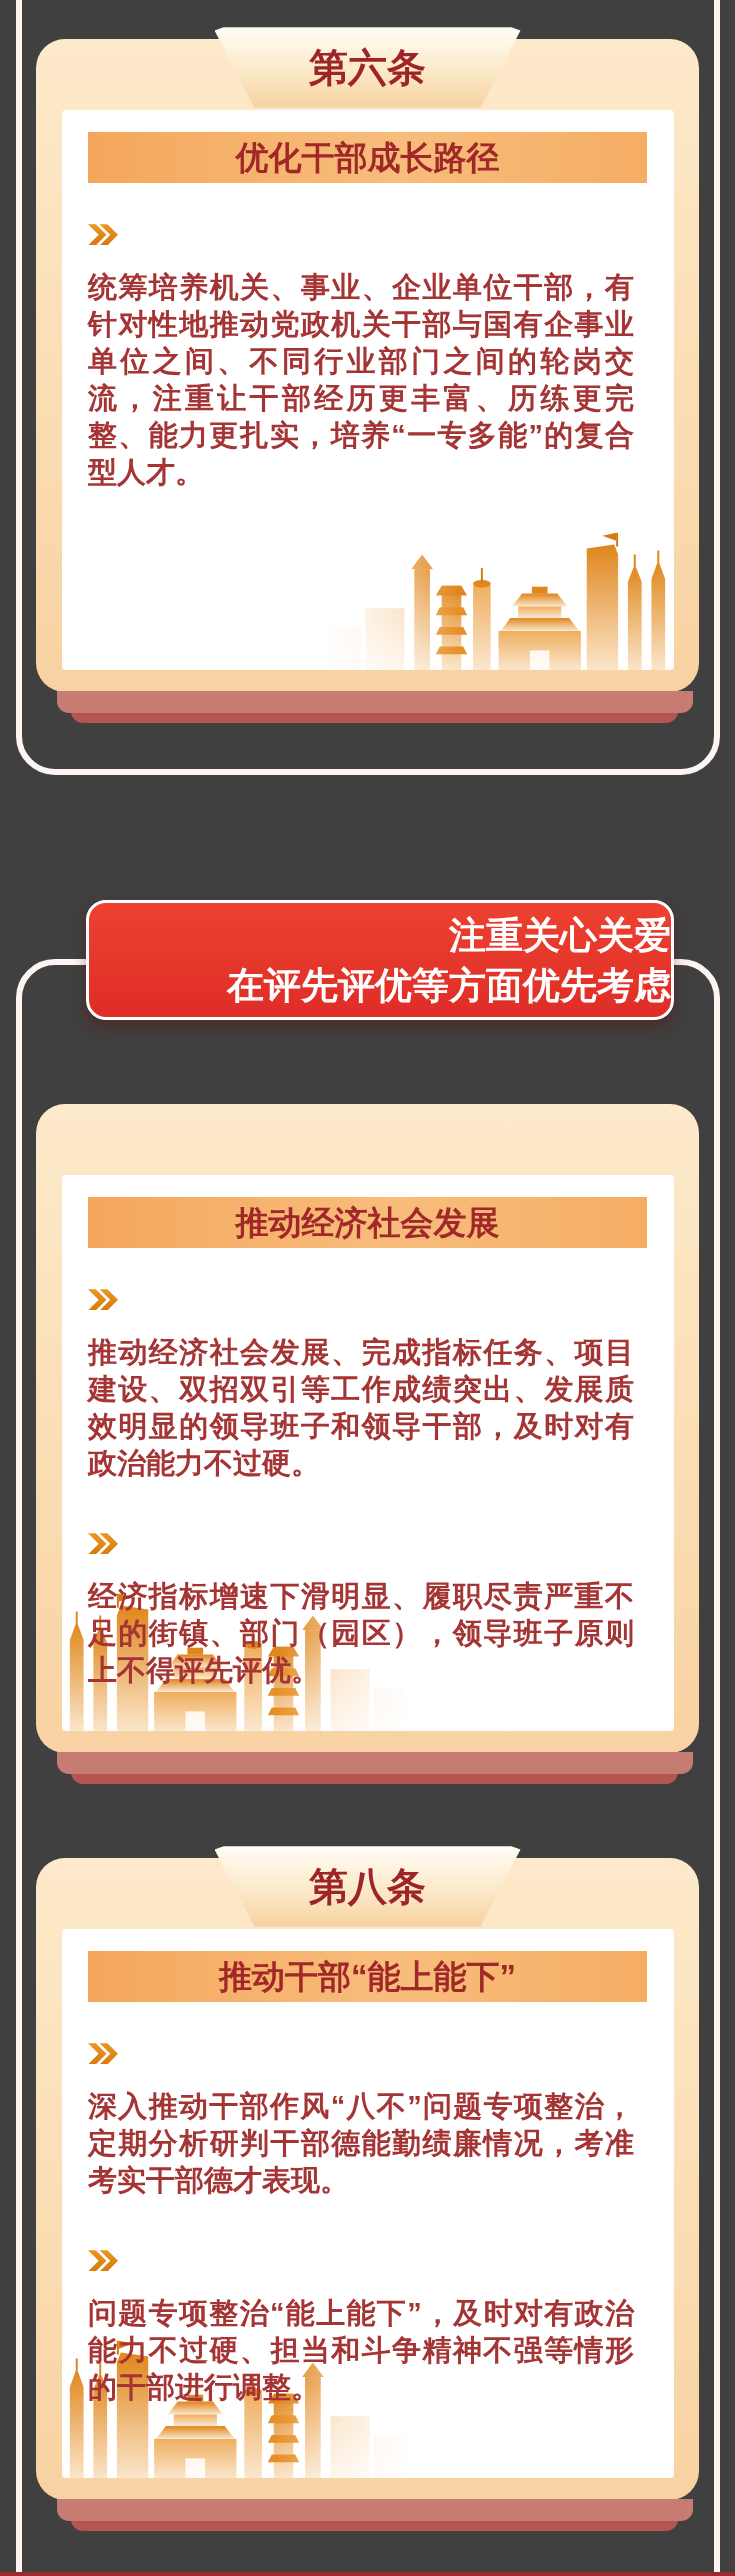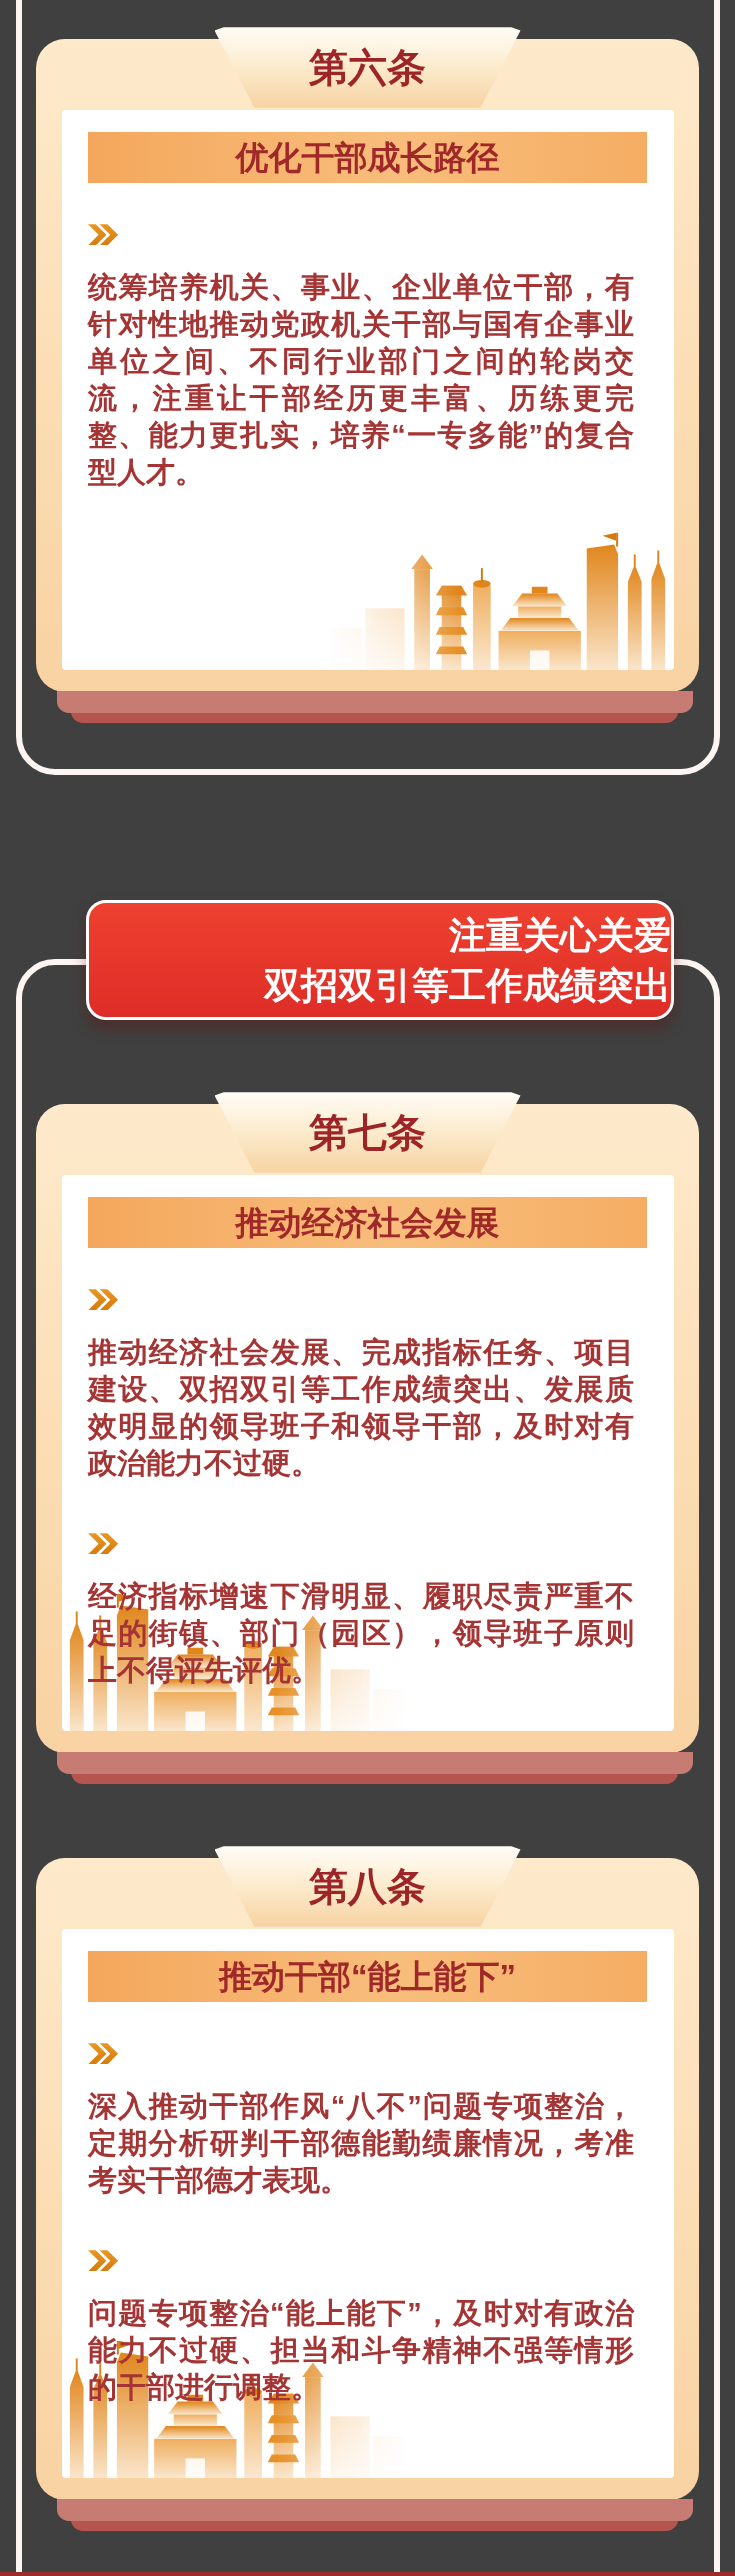--- a/index.html
+++ b/index.html
@@ -129,27 +129,26 @@
         </svg>
       <p class="para">统筹培养机关、事业、企业单位干部，有针对性地推动党政机关干部与国有企事业单位之间、不同行业部门之间的轮岗交流，注重让干部经历更丰富、历练更完整、能力更扎实，培养“一专多能”的复合型人才。</p>
       <svg class="sky sky-right" width="353" height="147" viewBox="0 0 360 150">
           <use href="#cityline"></use>
         </svg>
     </div>
   </section>
 
   <div class="banner">
     <div class="l1">注重关心关爱</div>
-    <div class="l2">双招双引等工作成绩突出</div>
+    <div class="l2">在评先评优等方面优先考虑</div>
   </div>
 
   <section class="card card-2">
     <div class="sbar2"></div>
     <div class="sbar1"></div>
-    <div class="badge">第七条</div>
     <div class="inner">
       <div class="hbar">推动经济社会发展</div>
       <svg class="chev" width="31" height="21.6" viewBox="0 0 32 22">
           <use href="#chevrons"></use>
         </svg>
       <p class="para">推动经济社会发展、完成指标任务、项目建设、双招双引等工作成绩突出、发展质效明显的领导班子和领导干部，及时对有政治能力不过硬。</p>
       <svg class="chev" width="31" height="21.6" viewBox="0 0 32 22">
           <use href="#chevrons"></use>
         </svg>
       <p class="para">经济指标增速下滑明显、履职尽责严重不足的街镇、部门（园区），领导班子原则上不得评先评优。</p>

